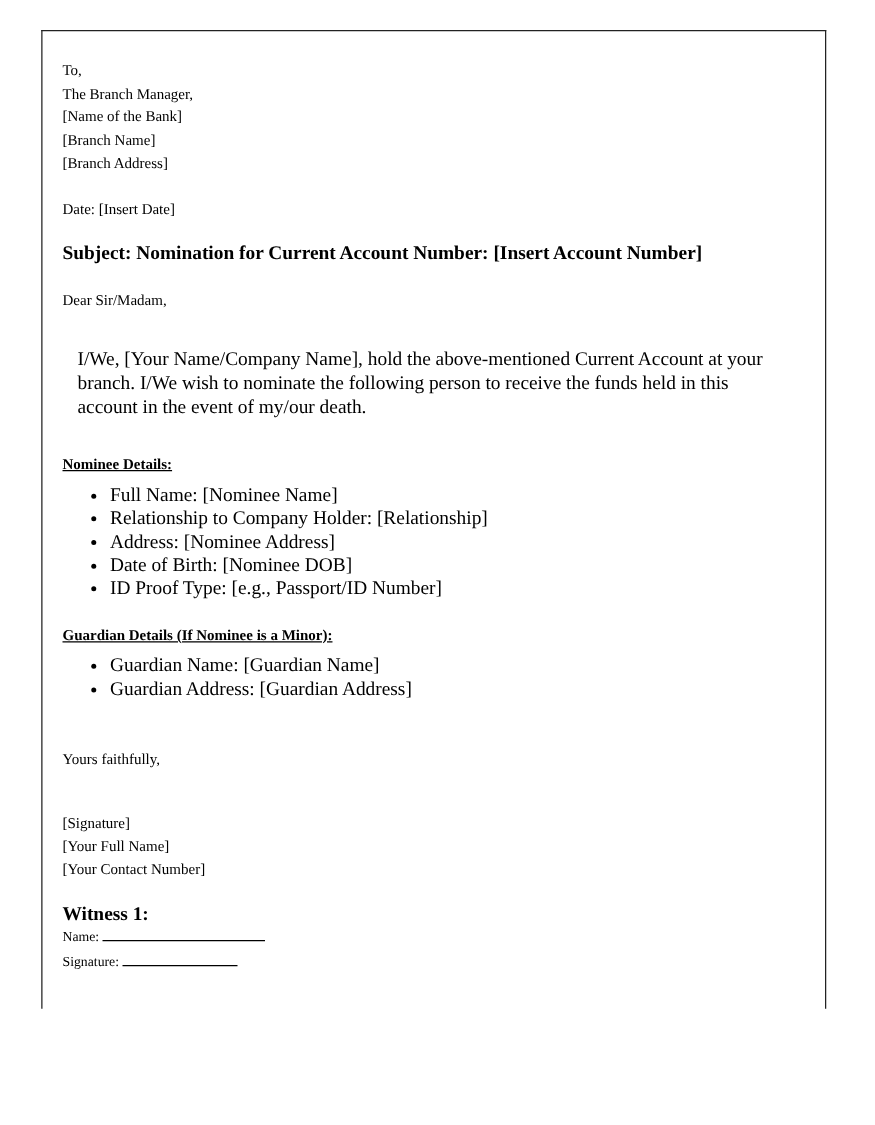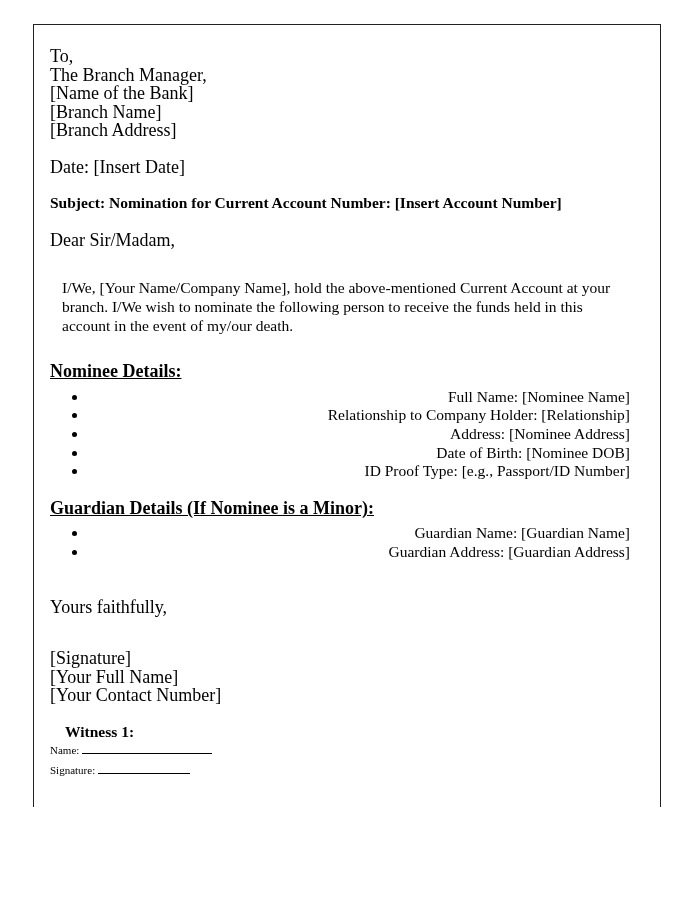--- a/index.html
+++ b/index.html
@@ -30,21 +30,21 @@
     border: 1px solid #222222;
     border-bottom: none;
     box-sizing: border-box;
     background: #ffffff;
     overflow: hidden;
   }
   .sheet-inner {
     padding: 22px 30px 0 16px;
   }
   .line {
-    font-size: 18px;
+    font-size: 12px;
     line-height: 18.5px;
     white-space: pre-wrap;
   }
   .block {
     margin: 0;
   }
   .gap-sm { height: 15px; }
   .gap-md { height: 18px; }
   .para {
     font-size: 15.5px;
@@ -52,38 +52,36 @@
     margin: 12px;
   }
   .bold {
     font-weight: bold;
     text-decoration: underline;
   }
   ul.bullets {
     margin: 7px 0 0 0;
     padding-left: 38px;
     list-style-type: disc;
-    text-align: right;
   }
   ul.bullets li {
     font-size: 15.5px;
     line-height: 18.6px;
     margin: 0;
     padding: 0;
   }
   .subject {
     font-size: 15.5px;
     font-weight: bold;
     line-height: 18.5px;
   }
   .witness-head {
     font-size: 15.5px;
     font-weight: bold;
     line-height: 18.5px;
-    margin-left: 15px;
   }
   .witness-line {
     font-size: 11px;
     line-height: 19.5px;
   }
   .underline-fill {
     display: inline-block;
     border-bottom: 1px solid #000;
     vertical-align: baseline;
   }

